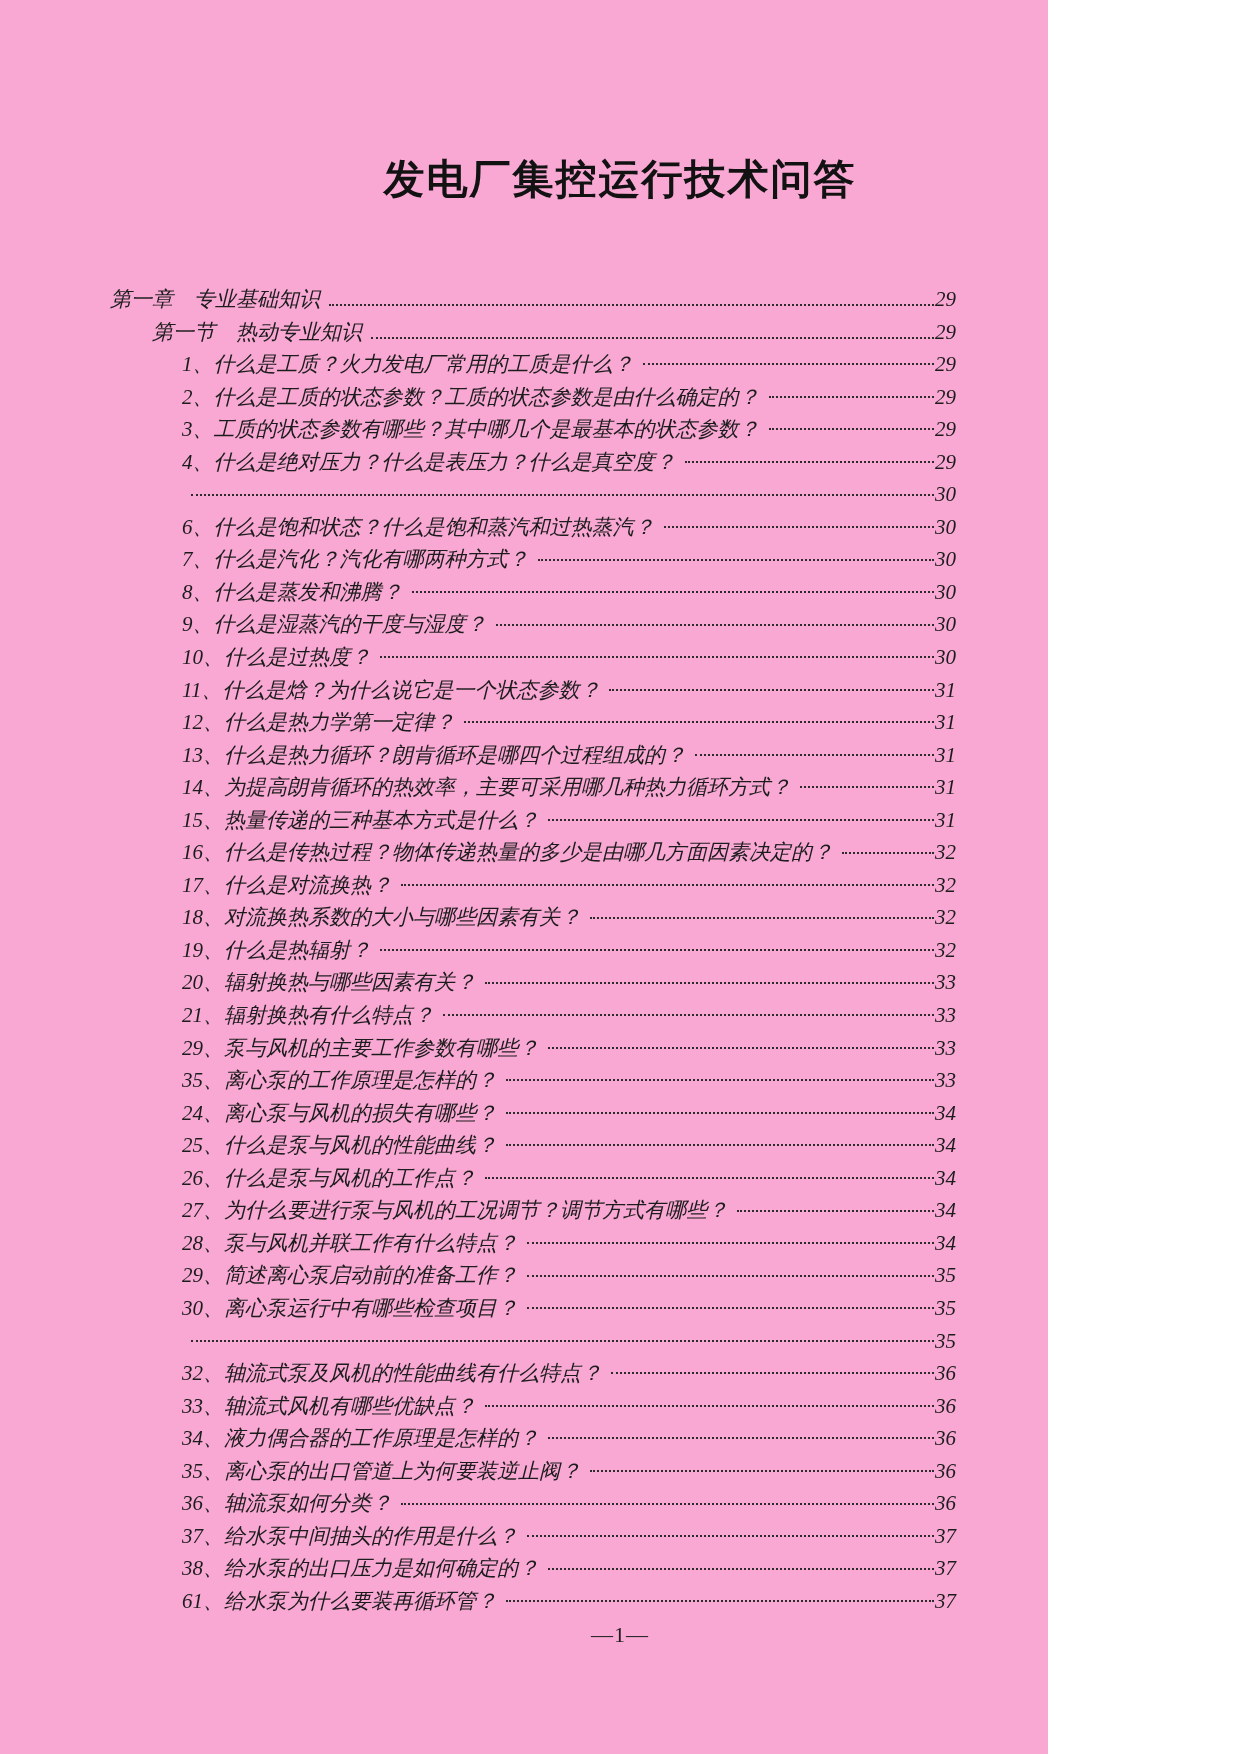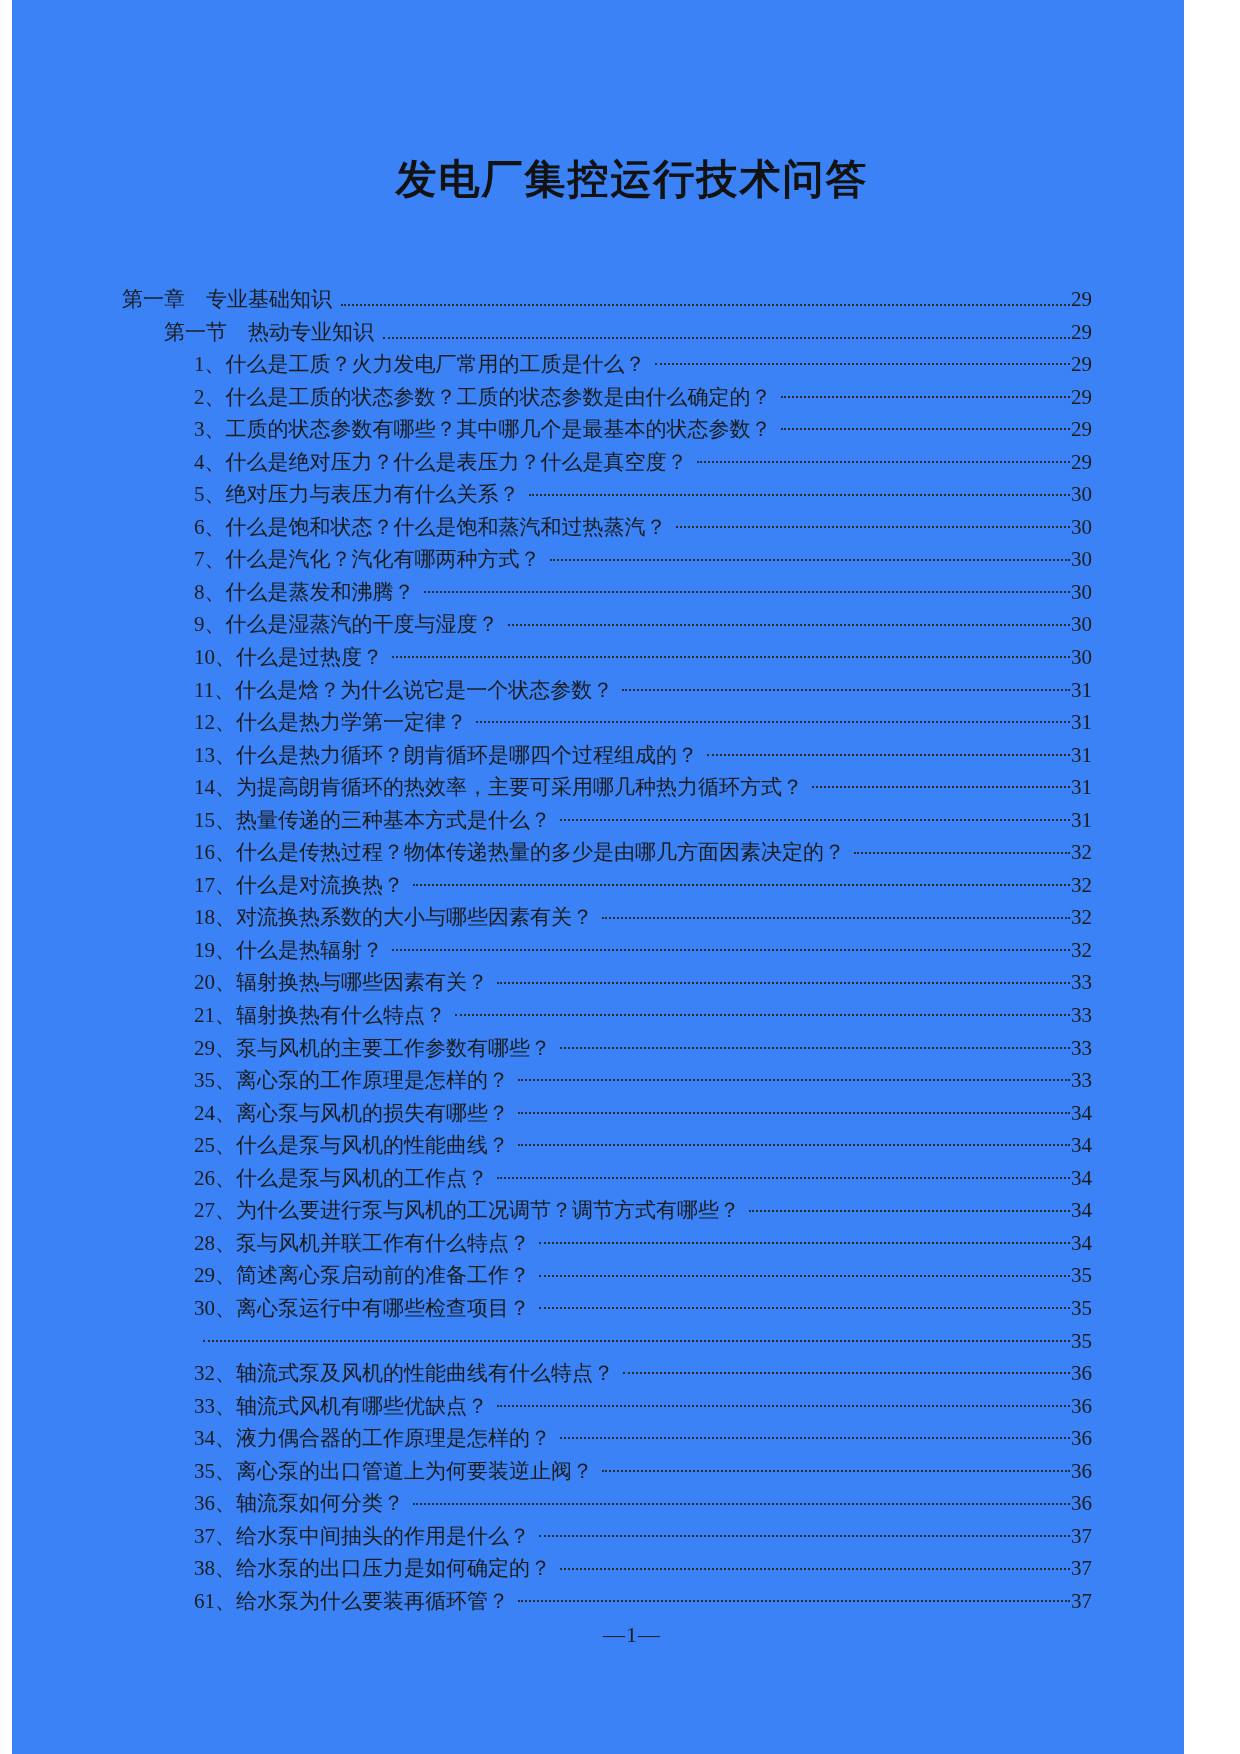--- a/index.html
+++ b/index.html
@@ -2,27 +2,26 @@
 <html><head>
 <meta charset="utf-8">
 <style>
   html, body {
     margin: 0;
     padding: 0;
     background: #ffffff;
   }
   .page {
     position: relative;
-    width: 1172px;
+    width: 1048px;
     height: 1754px;
-    background: #3b82f6;
+    background: #f9a8d4;
     color: #1a1a1a;
     font-family: "Liberation Serif", "DejaVu Serif", serif;
     overflow: hidden;
-    margin-left: 12px;
   }
   .doc-title {
     position: absolute;
     top: 152px;
     left: 0;
     width: 1240px;
     text-align: center;
     font-size: 41px;
     font-weight: bold;
     letter-spacing: 2px;
@@ -36,20 +35,21 @@
     right: 92px;
   }
   .toc-row {
     display: flex;
     align-items: baseline;
     height: 32.55px;
     line-height: 32.55px;
     font-size: 21px;
     white-space: nowrap;
     color: #1c1c1c;
+    font-style: italic;
   }
   .toc-row.indent-1 { padding-left: 42px; }
   .toc-row.indent-2 { padding-left: 72px; align-items: center; }
   .toc-label { flex: 0 0 auto; }
   .toc-leader {
     flex: 1 1 auto;
     min-width: 14px;
     height: 0;
     border-bottom: 2px dotted #2b2b2b;
     margin-left: 9px;
@@ -107,21 +107,20 @@
       <span class="toc-page">29</span>
     </div>
 
     <div class="toc-row indent-2">
       <span class="toc-label">4、什么是绝对压力？什么是表压力？什么是真空度？</span>
       <span class="toc-leader"></span>
       <span class="toc-page">29</span>
     </div>
 
     <div class="toc-row indent-2">
-      <span class="toc-label">5、绝对压力与表压力有什么关系？</span>
       <span class="toc-leader"></span>
       <span class="toc-page">30</span>
     </div>
 
     <div class="toc-row indent-2">
       <span class="toc-label">6、什么是饱和状态？什么是饱和蒸汽和过热蒸汽？</span>
       <span class="toc-leader"></span>
       <span class="toc-page">30</span>
     </div>
 

